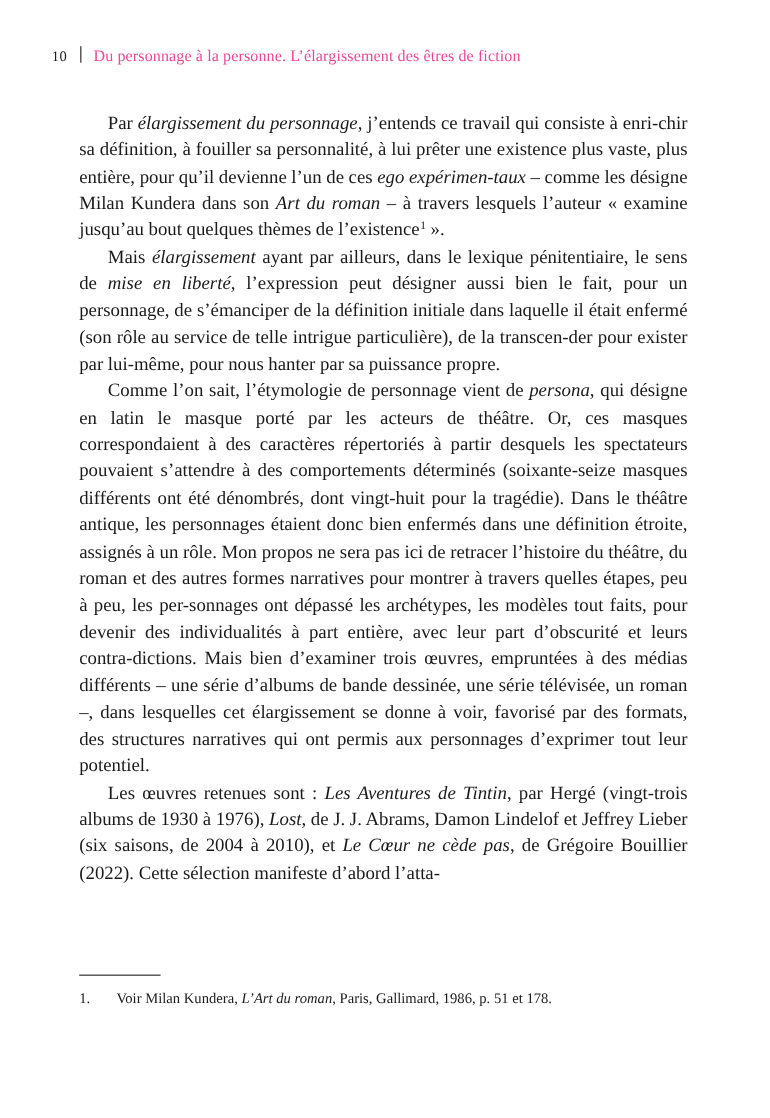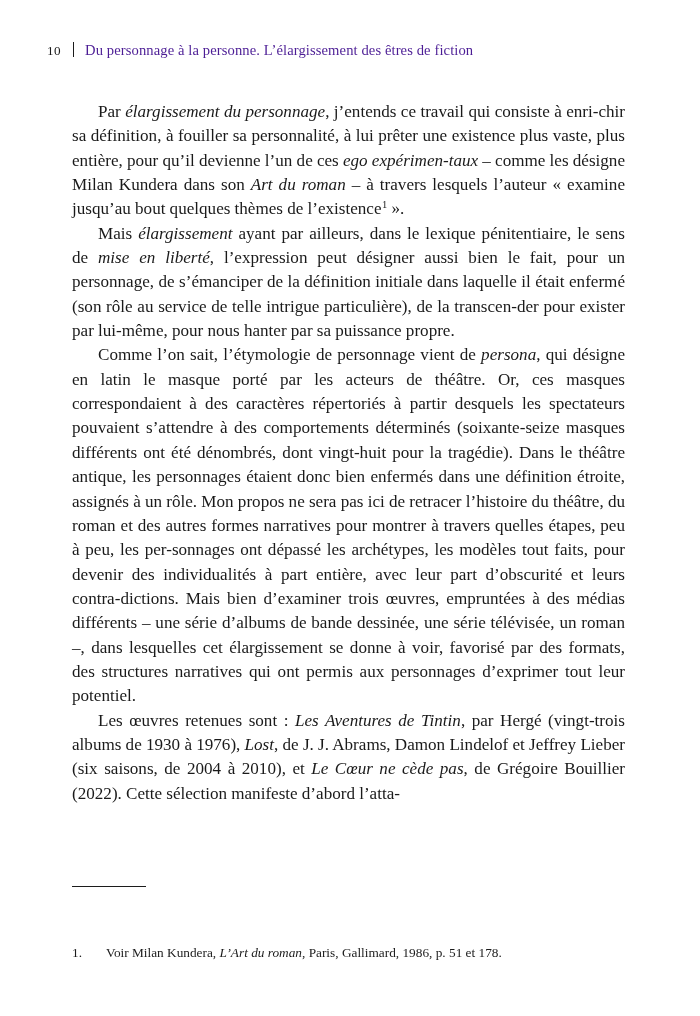--- a/index.html
+++ b/index.html
@@ -51,21 +51,21 @@
     display: inline-block;
     width: 1px;
     height: 15px;
     background: #1b1b1b;
     margin: 0 11px 0 12px;
     position: relative;
     top: 2px;
   }
   .header-title {
     font-size: 14.6px;
-    color: #4c1d95;
+    color: #ec4899;
   }
 
   
   .textblock {
     position: absolute;
     left: 72px;
     top: 100px;
     width: 553px;
   }
 
@@ -112,21 +112,20 @@
     align-items: baseline;
     white-space: nowrap;
   }
   .footnote-num {
     width: 34px;
     flex: none;
     font-variant-numeric: oldstyle-nums;
   }
   .footnote-text {
     font-variant-numeric: oldstyle-nums;
-    margin-top: 45px;
   }
   .footnote-text i {
     font-style: italic;
   }
   .oldstyle {
     font-variant-numeric: oldstyle-nums;
   }
 </style>
 </head>
 <body>

